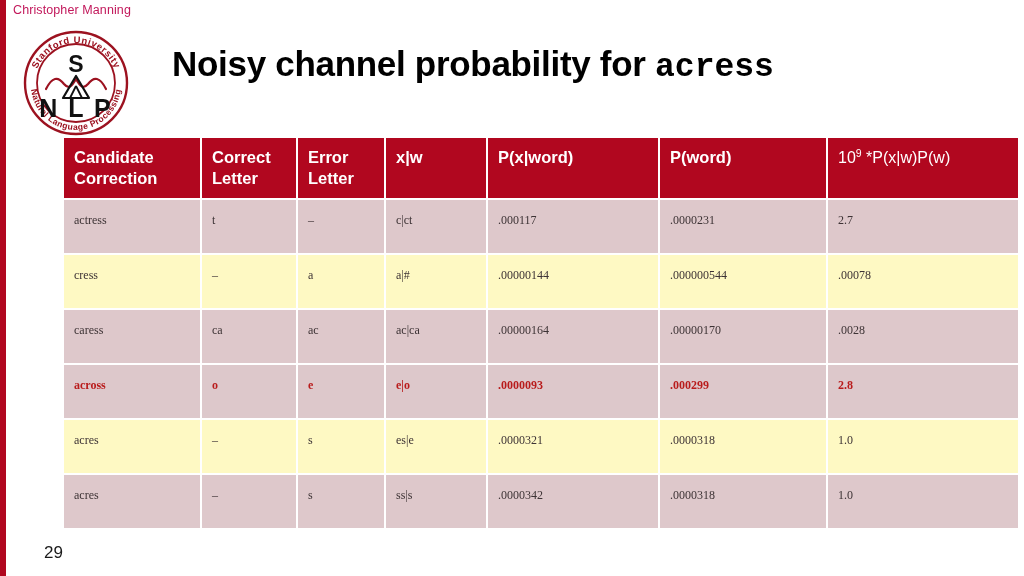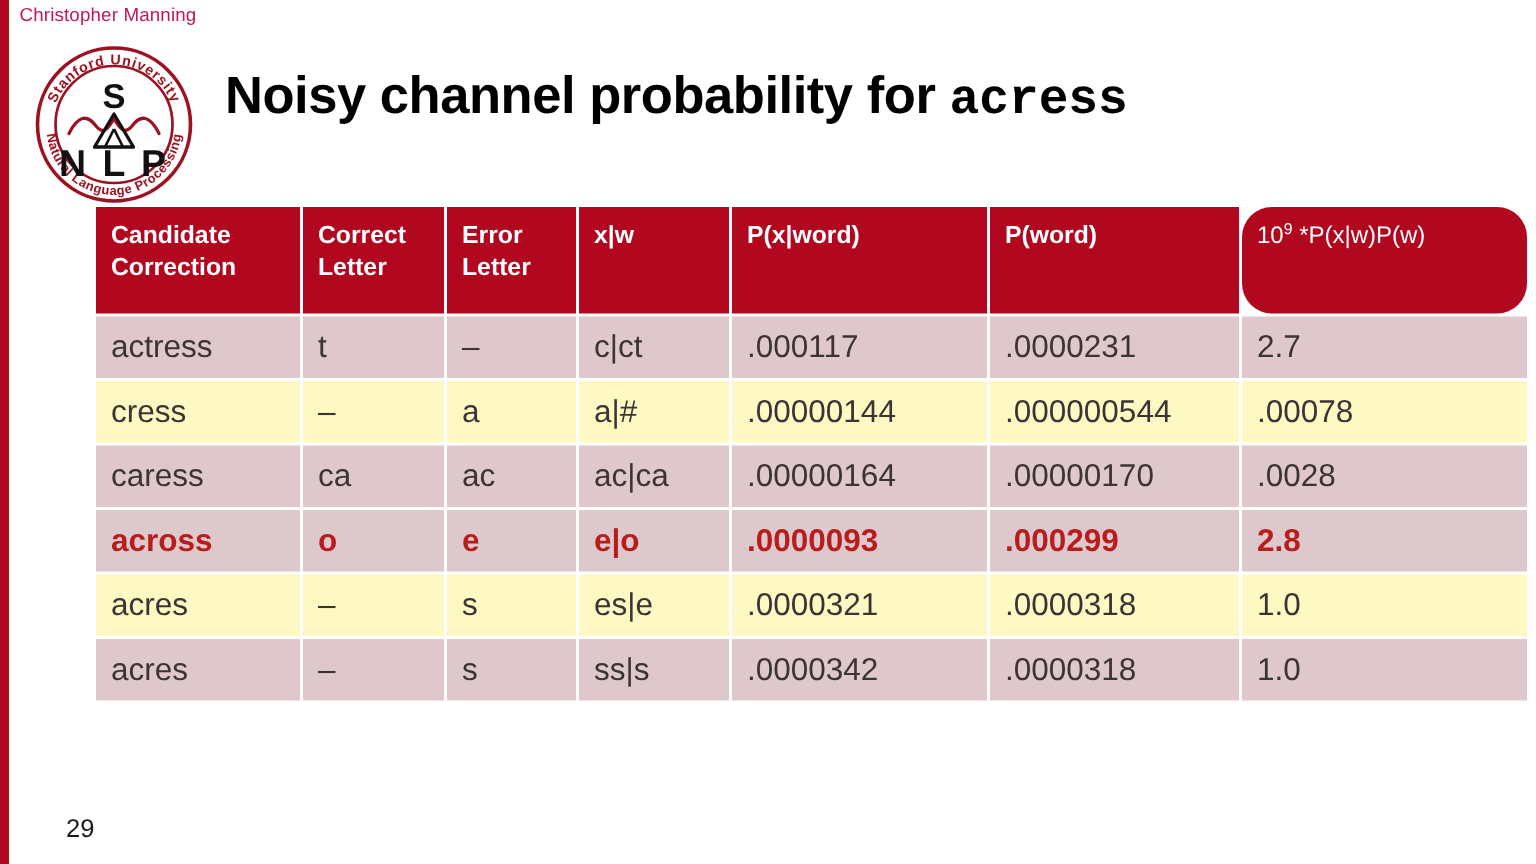--- a/index.html
+++ b/index.html
@@ -50,21 +50,21 @@
     left: 20px;
     top: 28px;
     width: 112px;
     height: 110px;
   }
   .logo svg { display: block; }
 
   
   .title {
     position: absolute;
-    left: 150px;
+    left: 172px;
     top: 44px;
     font-size: 35px;
     font-weight: bold;
     color: #000000;
     white-space: nowrap;
     letter-spacing: -0.3px;
   }
   .title .mono {
     font-family: "Liberation Mono", "DejaVu Sans Mono", monospace;
     font-weight: bold;
@@ -85,38 +85,37 @@
     width: 948px;
     table-layout: fixed;
   }
   table.data th {
     background: #b1071f;
     color: #ffffff;
     font-size: 16.5px;
     font-weight: bold;
     text-align: left;
     vertical-align: top;
-    padding: 9px 9px 15px 10px;
+    padding: 9px 9px 4px 10px;
     height: 47px;
     line-height: 1.28;
   }
   table.data th.nonbold {
     font-weight: normal;
     font-size: 16px;
-    border-radius: 20px;
   }
   table.data th .sup {
     font-size: 10.5px;
     vertical-align: super;
   }
   table.data td {
-    font-family: Liberation Sans, sans-serif;
-    font-size: 21px;
+    font-family: Liberation Serif, serif;
+    font-size: 12px;
     color: #3d3335;
-    padding: 8px 9px 8px 10px;
+    padding: 8px 9px 20px 10px;
     height: 25px;
     vertical-align: middle;
     white-space: nowrap;
     overflow: hidden;
   }
   tr.shade td { background: #dec8cb; }
   tr.light td { background: #fef9c3; }
   tr.hl td {
     background: #ddc8cb;
     color: #b91c1c;

